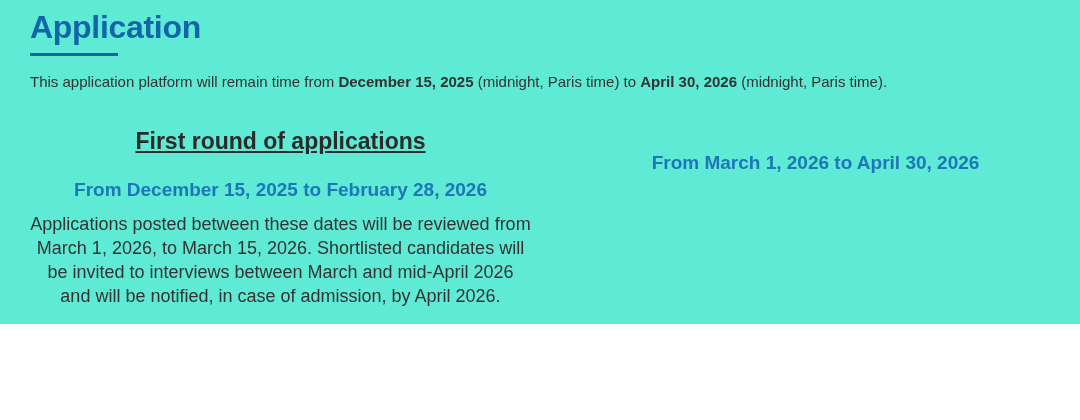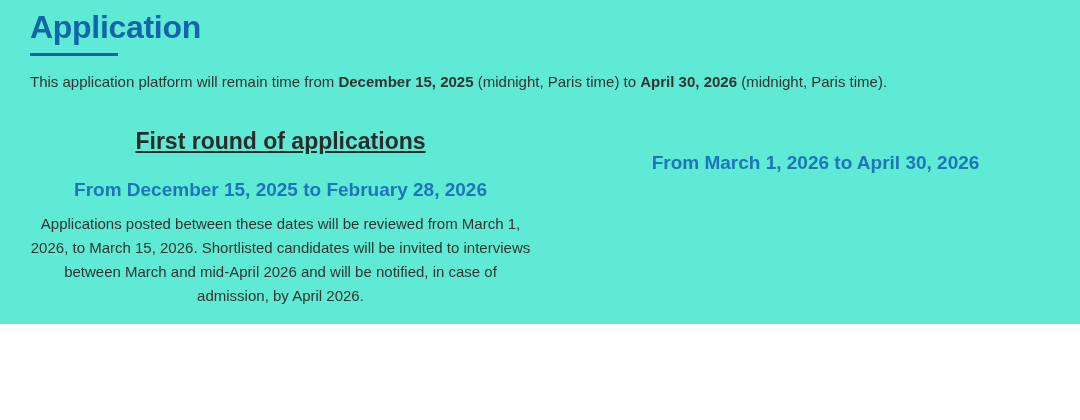--- a/index.html
+++ b/index.html
@@ -74,21 +74,21 @@
     text-decoration: underline;
   }
   .round-dates {
     font-size: 19px;
     font-weight: 700;
     color: #1d76b8;
     margin-top: 26px;
     line-height: 17px;
   }
   .round-desc {
-    font-size: 15px;
+    font-size: 18px;
     color: #333333;
     line-height: 24px;
     margin-top: 14px;
   }
 </style>
 </head>
 <body>
 
 <div class="page">
 

